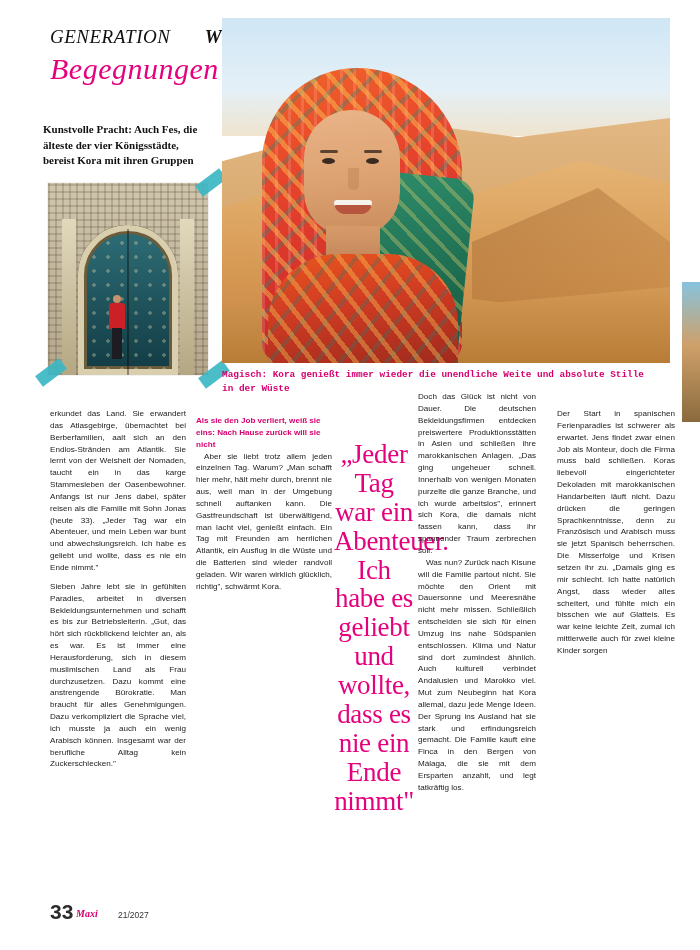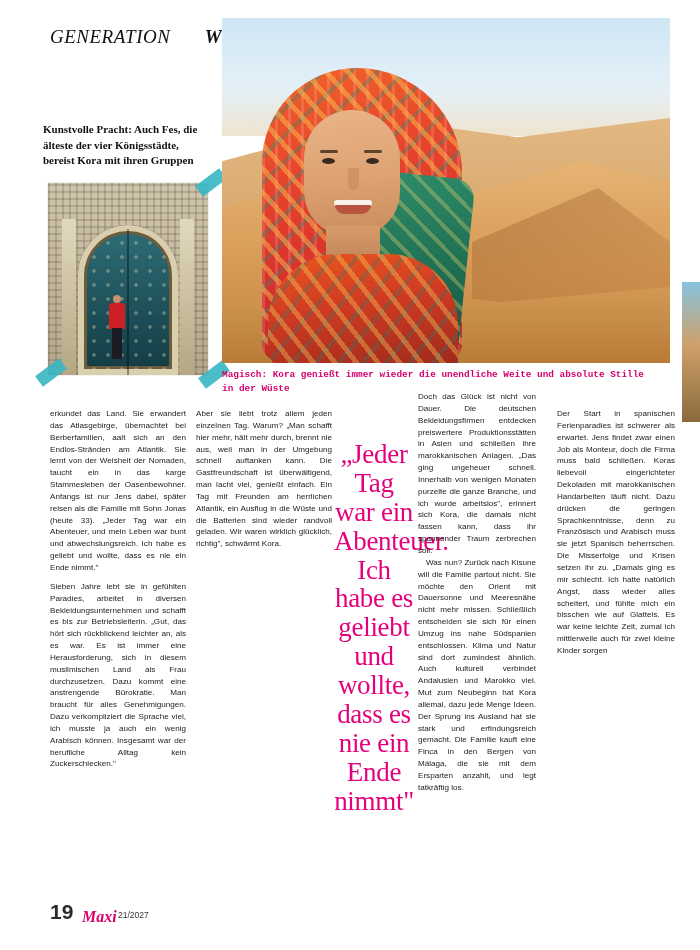--- a/index.html
+++ b/index.html
@@ -323,46 +323,47 @@
     position: absolute;
     left: 50px;
     top: 900px;
     font-family: "Liberation Sans", sans-serif;
     font-size: 21px;
     font-weight: bold;
     color: #2b2b2b;
   }
   .footer-logo {
     position: absolute;
-    left: 82px;
+    left: 76px;
     top: 908px;
     font-family: "Liberation Serif", serif;
     font-style: italic;
     font-weight: bold;
-    font-size: 16px;
+    font-size: 10px;
     color: #d6006e;
   }
   .footer-issue {
     position: absolute;
     left: 118px;
     top: 910px;
     font-family: "Liberation Sans", sans-serif;
     font-size: 8.5px;
     color: #333;
   }
 </style>
 </head>
 <body>
 
 <div class="page">
 
   <div class="masthead">
     <div class="masthead-kicker">
       <span>GENERATION </span><span class="wow">WOW</span>
     </div>
+    <div class="masthead-script">Begegnungen</div>
   </div>
 
   <div class="left-caption">Kunstvolle Pracht: Auch Fes, die älteste der vier Königsstädte, bereist Kora mit ihren Gruppen</div>
 
   <div class="left-photo">
     <div class="door-wall"></div>
     <div class="door-frame-left"></div>
     <div class="door-frame-right"></div>
     <div class="door-arch">
       <div class="door-studs"></div>
@@ -409,31 +410,32 @@
   <div class="edge-photo"></div>
 
   <div class="main-caption">Magisch: Kora genießt immer wieder die unendliche Weite und absolute Stille in der Wüste</div>
 
   <div class="col" id="col1">
     <p>erkundet das Land. Sie erwandert das Atlasgebirge, übernachtet bei Berberfamilien, aalt sich an den Endlos-Stränden am Atlantik. Sie lernt von der Weisheit der Nomaden, taucht ein in das karge Stammesleben der Oasenbewohner. Anfangs ist nur Jens dabei, später reisen als die Familie mit Sohn Jonas (heute 33). „Jeder Tag war ein Abenteuer, und mein Leben war bunt und abwechslungsreich. Ich habe es geliebt und wollte, dass es nie ein Ende nimmt."</p>
     <p class="gap">Sieben Jahre lebt sie in gefühlten Paradies, arbeitet in diversen Bekleidungsunternehmen und schafft es bis zur Betriebsleiterin. „Gut, das hört sich rückblickend leichter an, als es war. Es ist immer eine Herausforderung, sich in diesem muslimischen Land als Frau durchzusetzen. Dazu kommt eine anstrengende Bürokratie. Man braucht für alles Genehmigungen. Dazu verkompliziert die Sprache viel, ich musste ja auch ein wenig Arabisch können. Insgesamt war der berufliche Alltag kein Zuckerschlecken."</p>
   </div>
 
   <div class="col" id="col2">
+    <p class="subhead">Als sie den Job verliert, weiß sie eins: Nach Hause zurück will sie nicht</p>
     <p>Aber sie liebt trotz allem jeden einzelnen Tag. Warum? „Man schafft hier mehr, hält mehr durch, brennt nie aus, weil man in der Umgebung schnell auftanken kann. Die Gastfreundschaft ist überwältigend, man lacht viel, genießt einfach. Ein Tag mit Freunden am herrlichen Atlantik, ein Ausflug in die Wüste und die Batterien sind wieder randvoll geladen. Wir waren wirklich glücklich, richtig", schwärmt Kora.</p>
   </div>
 
   <div class="pullquote">„Jeder Tag war ein Abenteuer. Ich habe es geliebt und wollte, dass es nie ein Ende nimmt"</div>
 
   <div class="col" id="col3">
     <p>Doch das Glück ist nicht von Dauer. Die deutschen Bekleidungsfirmen entdecken preiswertere Produktionsstätten in Asien und schließen ihre marokkanischen Anlagen. „Das ging ungeheuer schnell. Innerhalb von wenigen Monaten purzelte die ganze Branche, und ich wurde arbeitslos", erinnert sich Kora, die damals nicht fassen kann, dass ihr spannender Traum zerbrechen soll.</p>
     <p>Was nun? Zurück nach Kisune will die Familie partout nicht. Sie möchte den Orient mit Dauersonne und Meeresnähe nicht mehr missen. Schließlich entscheiden sie sich für einen Umzug ins nahe Südspanien entschlossen. Klima und Natur sind dort zumindest ähnlich. Auch kulturell verbindet Andalusien und Marokko viel. Mut zum Neubeginn hat Kora allemal, dazu jede Menge Ideen. Der Sprung ins Ausland hat sie stark und erfindungsreich gemacht. Die Familie kauft eine Finca in den Bergen von Málaga, die sie mit dem Ersparten anzahlt, und legt tatkräftig los.</p>
   </div>
 
   <div class="col" id="col4">
     <p>Der Start in spanischen Ferienparadies ist schwerer als erwartet. Jens findet zwar einen Job als Monteur, doch die Firma muss bald schließen. Koras liebevoll eingerichteter Dekoladen mit marokkanischen Handarbeiten läuft nicht. Dazu drücken die geringen Sprachkenntnisse, denn zu Französisch und Arabisch muss sie jetzt Spanisch beherrschen. Die Misserfolge und Krisen setzen ihr zu. „Damals ging es mir schlecht. Ich hatte natürlich Angst, dass wieder alles scheitert, und fühlte mich ein bisschen wie auf Glatteis. Es war keine leichte Zeit, zumal ich mittlerweile auch für zwei kleine Kinder sorgen</p>
   </div>
 
-  <div class="folio">19</div>
+  <div class="folio">33</div>
   <div class="footer-logo">Maxi</div>
   <div class="footer-issue">21/2027</div>
 
 </div>
 
 </body></html>

